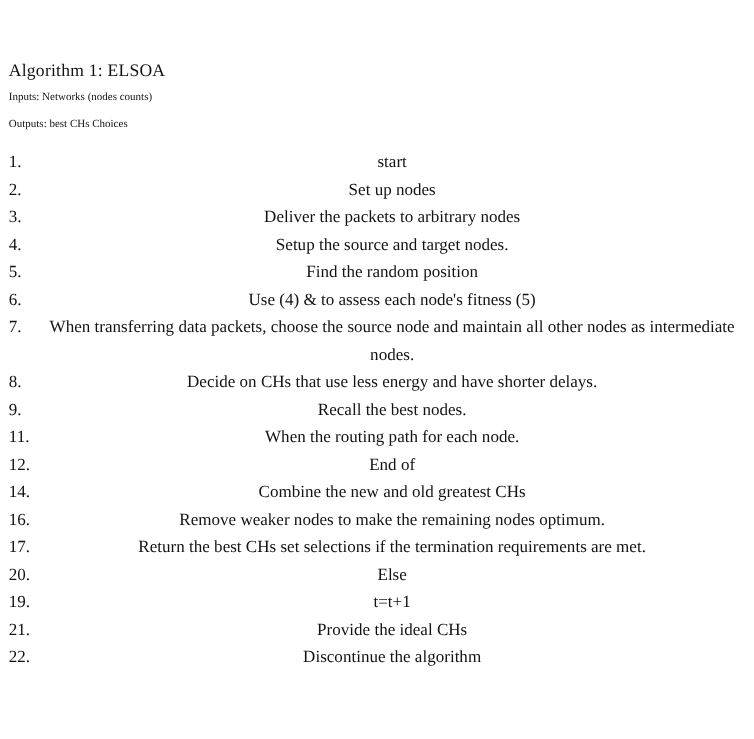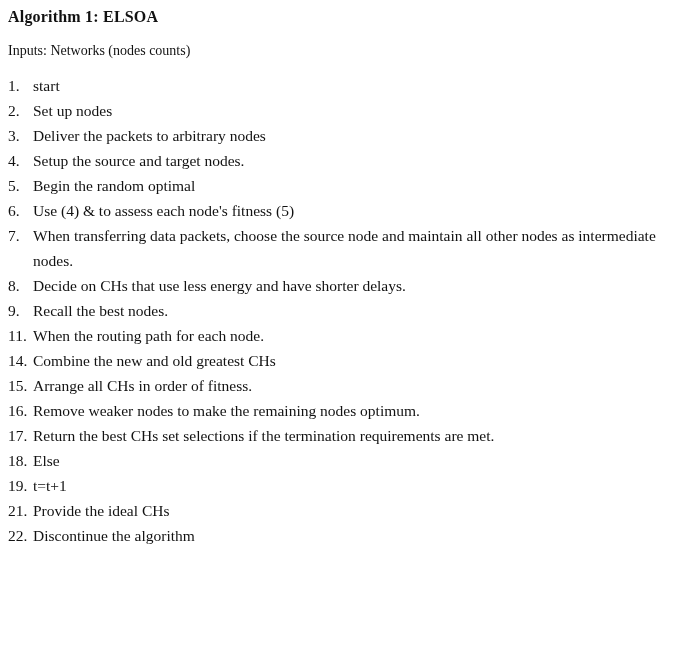--- a/index.html
+++ b/index.html
@@ -13,57 +13,60 @@
     overflow: hidden;
     font-family: "Liberation Serif", serif;
     color: #121212;
   }
   .page {
     padding: 7px 3px 0 8px;
     box-sizing: border-box;
     width: 685px;
   }
   .algo-title {
-    font-weight: bold;
+    font-weight: normal;
     font-size: 16px;
     line-height: 20px;
     letter-spacing: 0.2px;
+    margin-top: 48px;
   }
   .io-line {
-    font-size: 14px;
+    font-size: 10px;
     line-height: 20px;
-    margin-top: 14px;
+    margin-top: 4px;
   }
   .steps {
     margin-top: 12px;
   }
   .step {
     display: flex;
     align-items: flex-start;
     font-size: 15.5px;
     line-height: 25px;
   }
   .step-num {
     flex: 0 0 25px;
     white-space: nowrap;
   }
   .step-text {
     flex: 1;
     padding-right: 2px;
+    text-align: center;
   }
 </style>
 </head>
 <body>
 
 <div class="page">
 
   <div class="algo-title">Algorithm 1: ELSOA</div>
 
   <div class="io-line">Inputs: Networks (nodes counts)</div>
 
+  <div class="io-line">Outputs: best CHs Choices</div>
 
   <div class="steps">
   <div class="step">
     <span class="step-num">1.</span>
     <span class="step-text">start</span>
   </div>
 
   <div class="step">
     <span class="step-num">2.</span>
     <span class="step-text">Set up nodes</span>
@@ -74,21 +77,21 @@
     <span class="step-text">Deliver the packets to arbitrary nodes</span>
   </div>
 
   <div class="step">
     <span class="step-num">4.</span>
     <span class="step-text">Setup the source and target nodes.</span>
   </div>
 
   <div class="step">
     <span class="step-num">5.</span>
-    <span class="step-text">Begin the random optimal</span>
+    <span class="step-text">Find the random position</span>
   </div>
 
   <div class="step">
     <span class="step-num">6.</span>
     <span class="step-text">Use (4) &amp; to assess each node's fitness (5)</span>
   </div>
 
   <div class="step">
     <span class="step-num">7.</span>
     <span class="step-text">When transferring data packets, choose the source node and maintain all other nodes as intermediate nodes.</span>
@@ -103,44 +106,44 @@
     <span class="step-num">9.</span>
     <span class="step-text">Recall the best nodes.</span>
   </div>
 
 
   <div class="step">
     <span class="step-num">11.</span>
     <span class="step-text">When the routing path for each node.</span>
   </div>
 
+  <div class="step">
+    <span class="step-num">12.</span>
+    <span class="step-text">End of</span>
+  </div>
 
 
   <div class="step">
     <span class="step-num">14.</span>
     <span class="step-text">Combine the new and old greatest CHs</span>
   </div>
 
-  <div class="step">
-    <span class="step-num">15.</span>
-    <span class="step-text">Arrange all CHs in order of fitness.</span>
-  </div>
 
   <div class="step">
     <span class="step-num">16.</span>
     <span class="step-text">Remove weaker nodes to make the remaining nodes optimum.</span>
   </div>
 
   <div class="step">
     <span class="step-num">17.</span>
     <span class="step-text">Return the best CHs set selections if the termination requirements are met.</span>
   </div>
 
   <div class="step">
-    <span class="step-num">18.</span>
+    <span class="step-num">20.</span>
     <span class="step-text">Else</span>
   </div>
 
   <div class="step">
     <span class="step-num">19.</span>
     <span class="step-text">t=t+1</span>
   </div>
 
 
   <div class="step">

